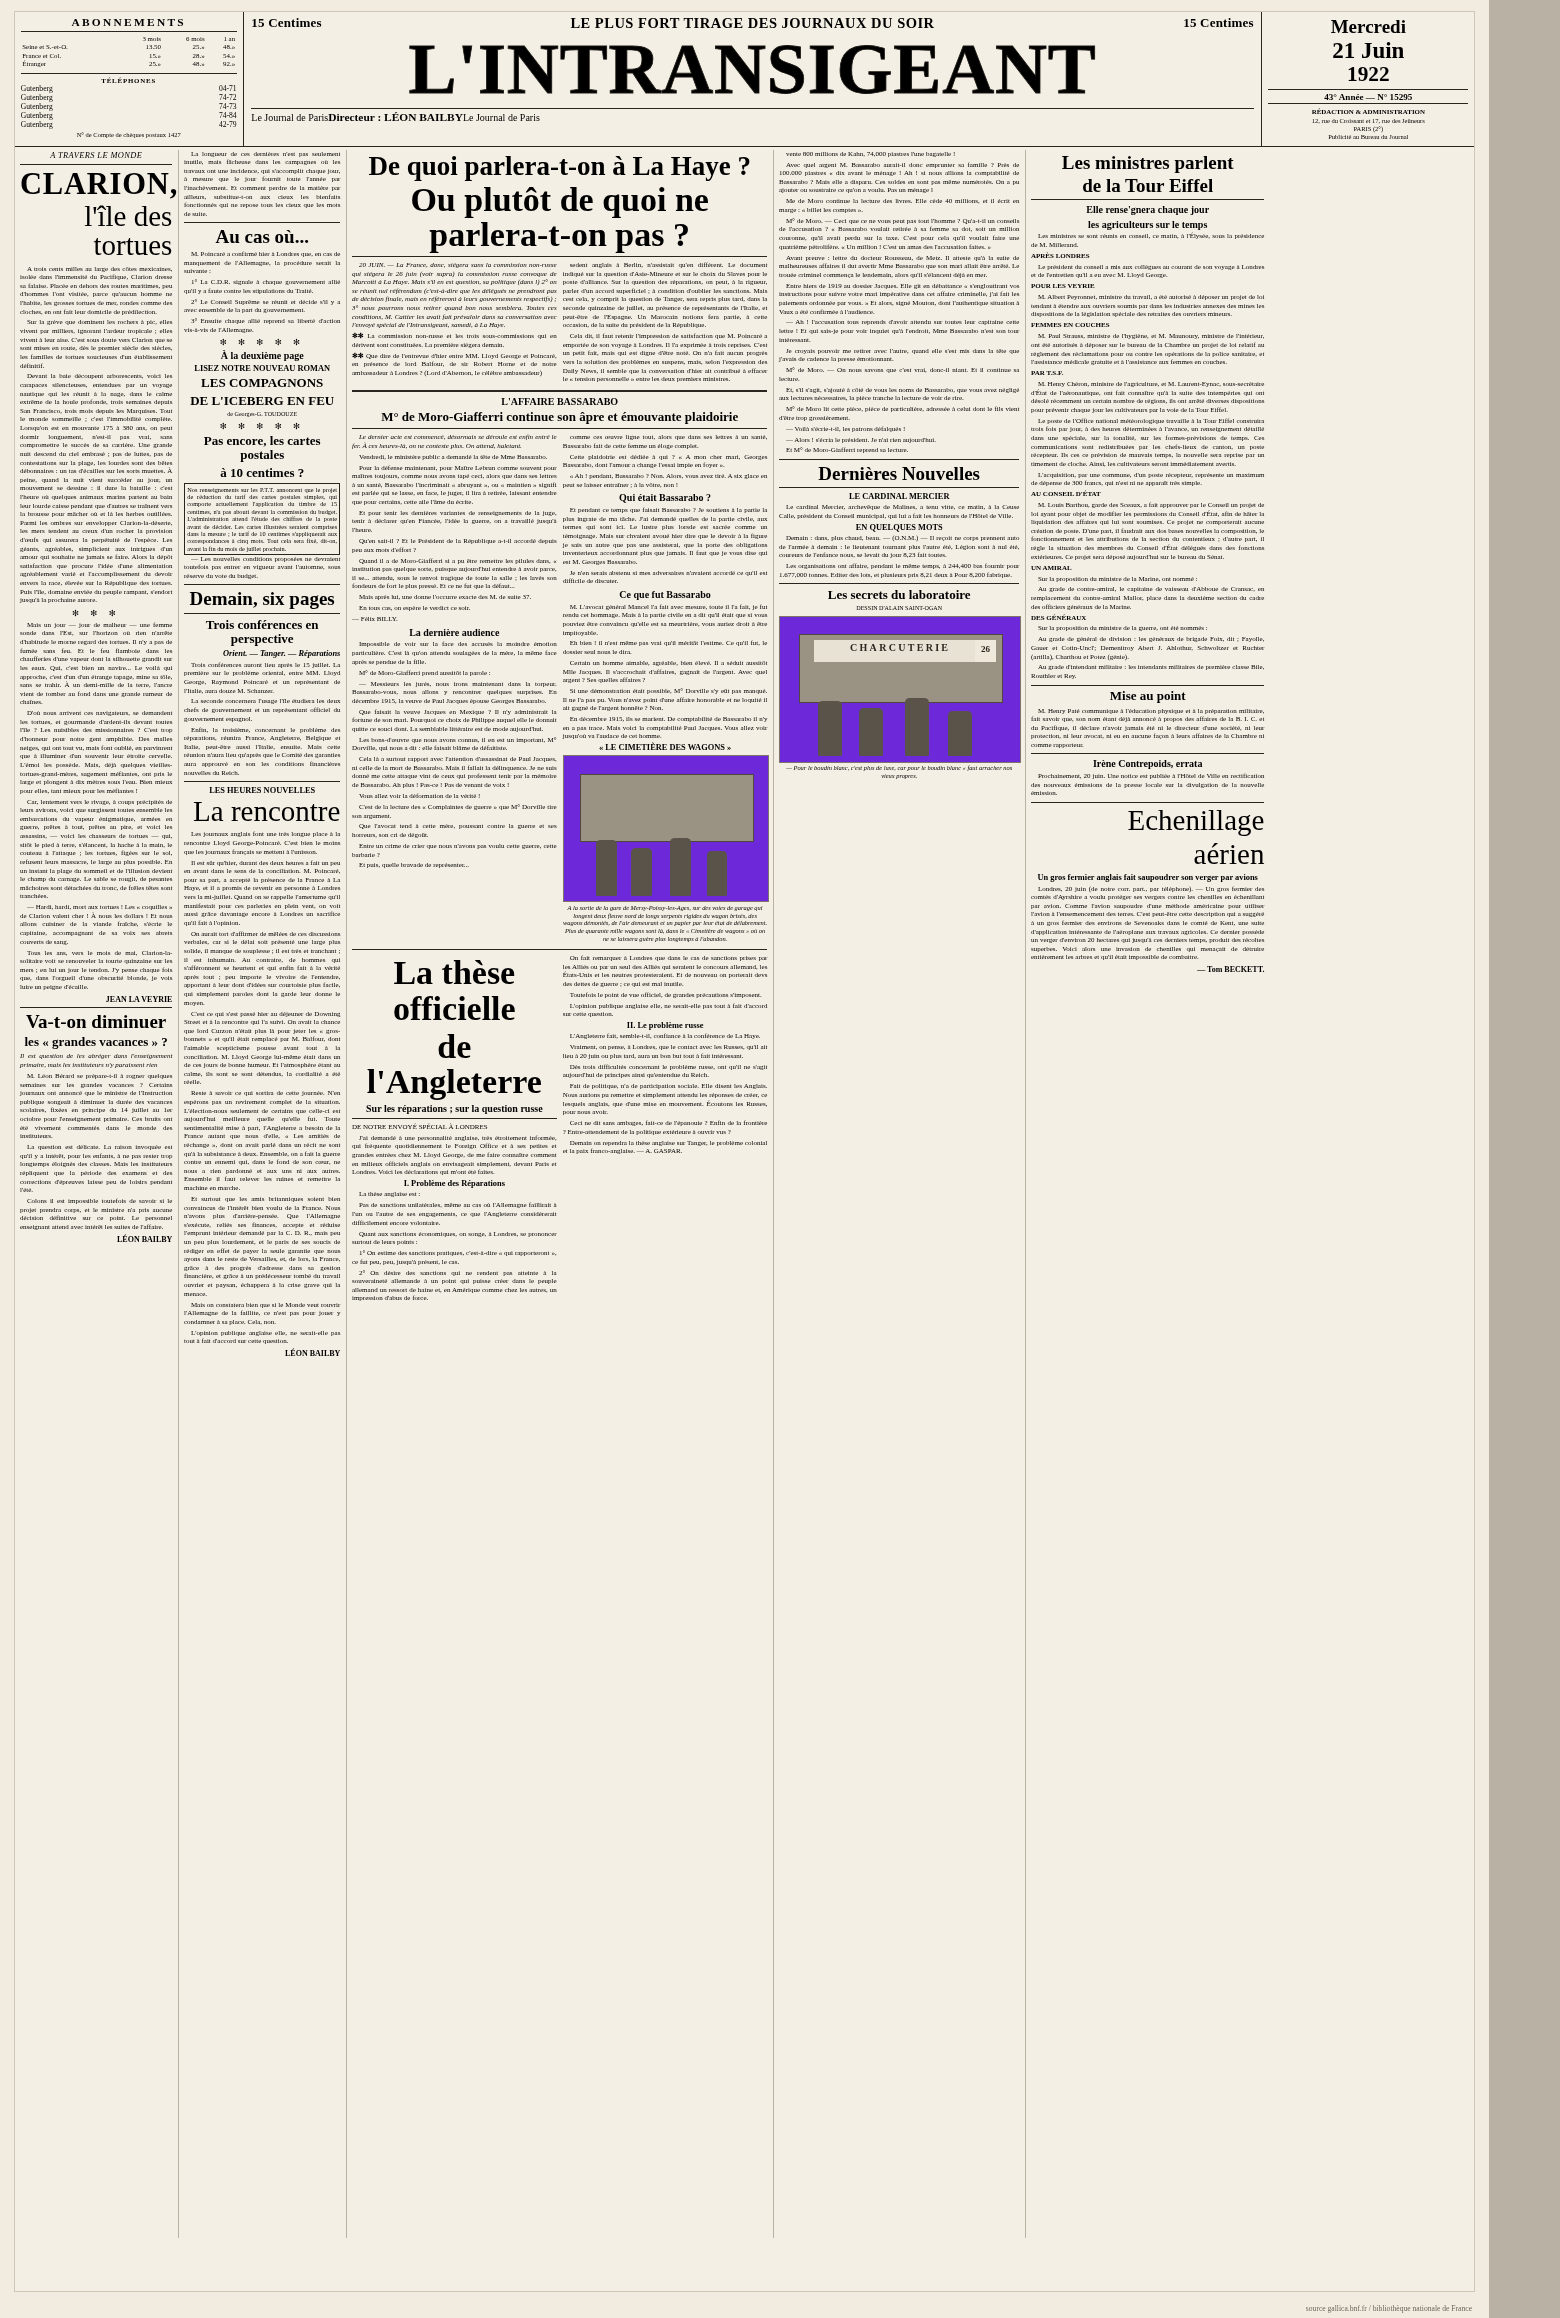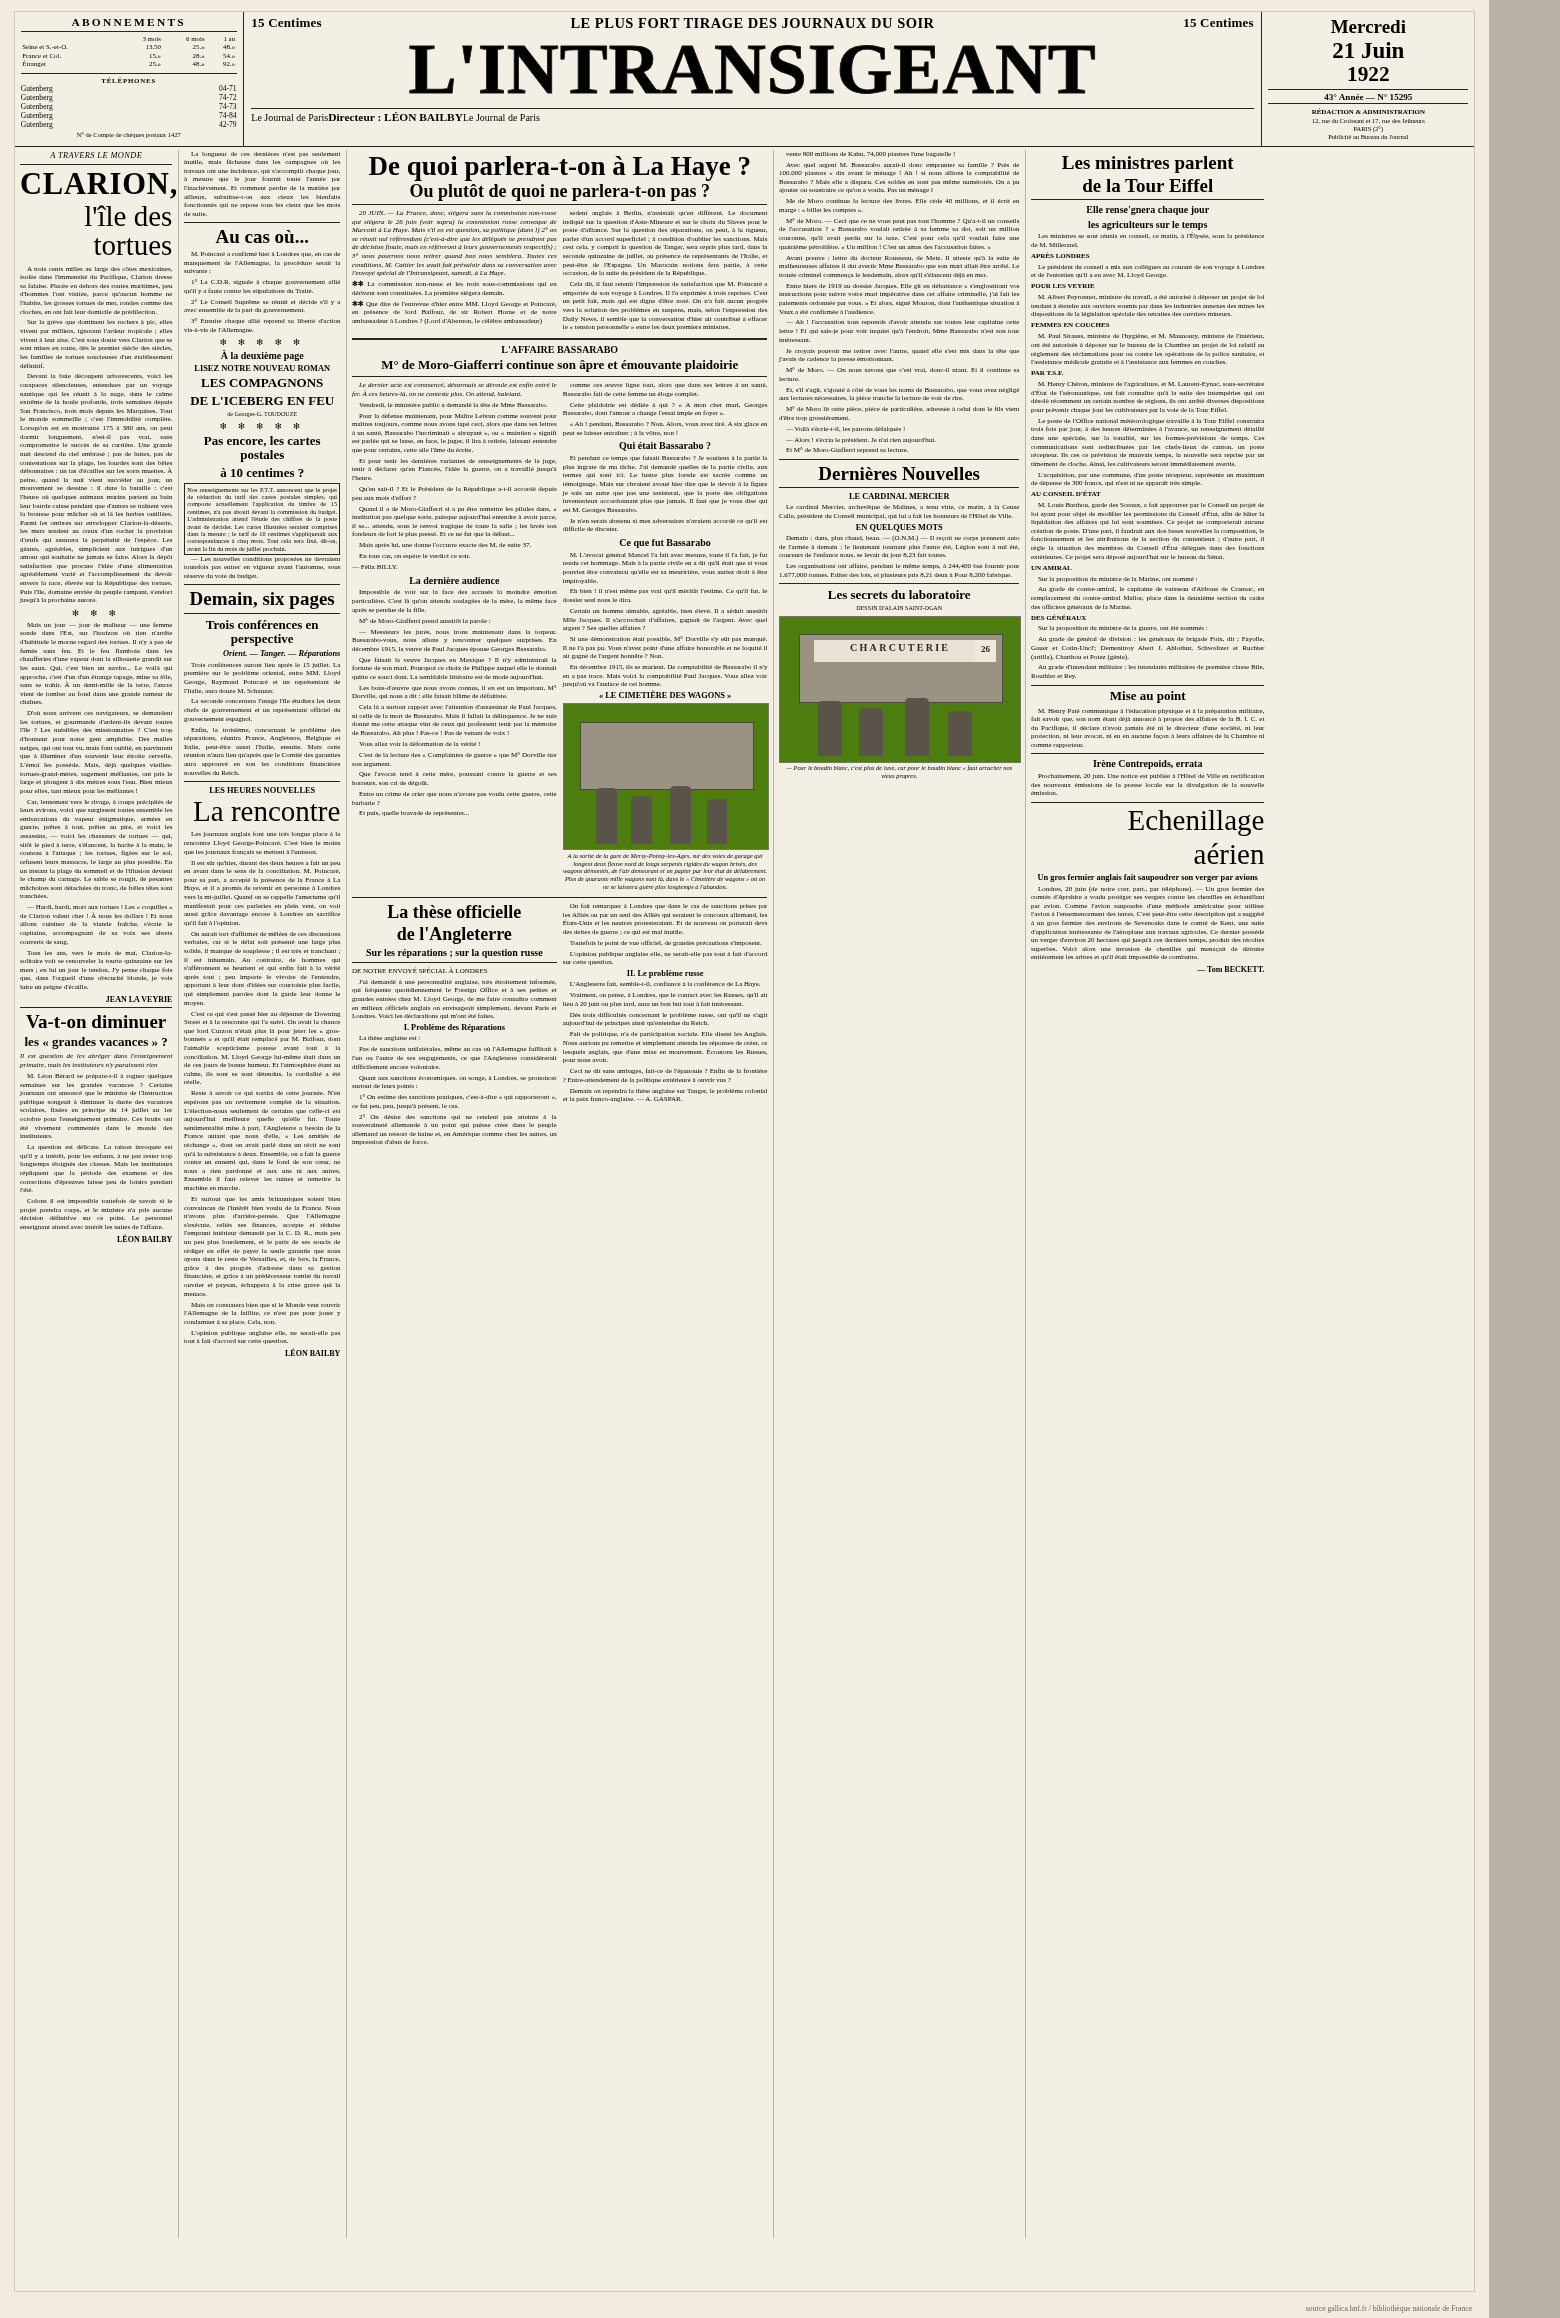--- a/index.html
+++ b/index.html
@@ -63,27 +63,27 @@
   .h1b{font-size:29px;font-weight:normal;text-align:right;line-height:1.02;margin:1.5px 0 3.8px;}
   .h2{font-size:19px;font-weight:bold;text-align:center;line-height:1.05;margin:3px 0;}
   .h3{font-size:13px;font-weight:bold;text-align:center;line-height:1.1;margin:3px 0;}
   .h4{font-size:10px;font-weight:bold;text-align:center;line-height:1.15;margin:3px 0 2.3px;}
   .h5{font-size:8.4px;font-weight:bold;text-align:center;margin:2.3px 0;}
   .ital{font-style:italic;text-align:right;}
   .ctr{text-align:center;}
   .byline{font-size:8px;font-weight:bold;text-align:right;margin:3px 0;}
   .starline{text-align:center;font-size:8.4px;letter-spacing:4.6px;margin:3px 0;}
   .bigtitle{font-size:27px;font-weight:bold;text-align:center;line-height:1.02;margin:3px 0 1.5px;}
-  .bigtitle2{font-size:18px;font-weight:bold;text-align:center;line-height:1.04;margin:1.5px 0 3px;}
+  .bigtitle2{font-size:34px;font-weight:bold;text-align:center;line-height:1.04;margin:1.5px 0 3px;}
   .verdict{font-size:31px;font-weight:bold;text-align:center;letter-spacing:1.5px;margin:3.8px 0;}
   .tworule{border-top:2.3px double #2a261f;margin:3.8px 0;}
   .colsplit{display:flex;gap:6.1px;}
   .colsplit > div{flex:1;}
   .photo{
-    width:100%;height:145px;background:#4d7c0f;border:0.8px solid #7d7566;
+    width:100%;height:145px;background:#6d28d9;border:0.8px solid #7d7566;
     position:relative;overflow:hidden;margin:3px 0 1.5px;
   }
   .photo .shop{position:absolute;left:8%;top:12%;width:84%;height:46%;background:#9a9283;border:1.5px solid #4e483d;}
   .photo .sign{position:absolute;left:14%;top:16%;width:72%;height:15%;background:#e8e2d4;color:#2a261f;font-size:10px;font-weight:bold;text-align:center;letter-spacing:2.3px;line-height:1.6;}
   .photo .num{position:absolute;right:10%;top:16%;width:9%;height:15%;background:#efe9db;color:#2a261f;font-size:9.1px;font-weight:bold;text-align:center;line-height:2;}
   .photo .fig{position:absolute;bottom:4%;width:10%;height:38%;background:#5a5349;border-radius:4.6px 4.6px 1.5px 1.5px;}
   .photo .f1{left:16%;} .photo .f2{left:33%;height:33%;} .photo .f3{left:52%;height:40%;} .photo .f4{left:70%;height:31%;}
   .caption{font-size:6.4px;line-height:1.2;text-align:center;font-style:italic;margin:1.5px 0 3px;}
   .tiny{font-size:6.1px;line-height:1.2;}
   .src{position:absolute;bottom:6.1px;right:17px;font-size:7.6px;color:#6b6558;}

